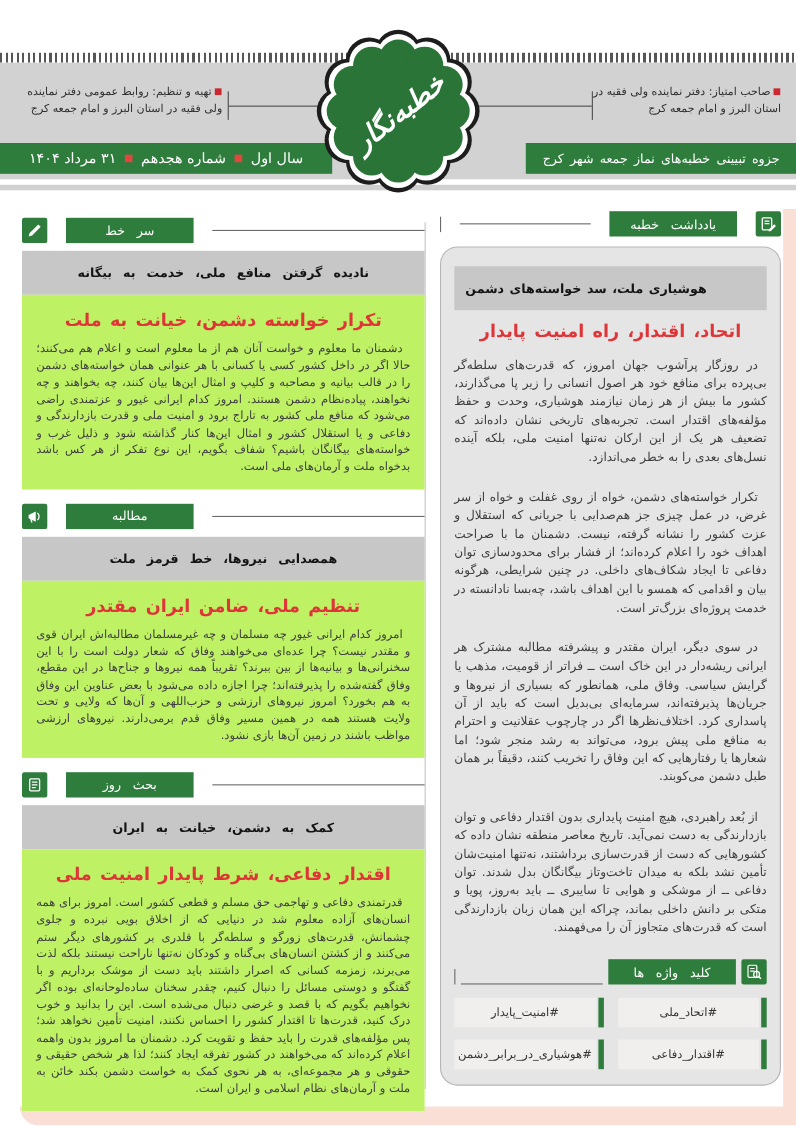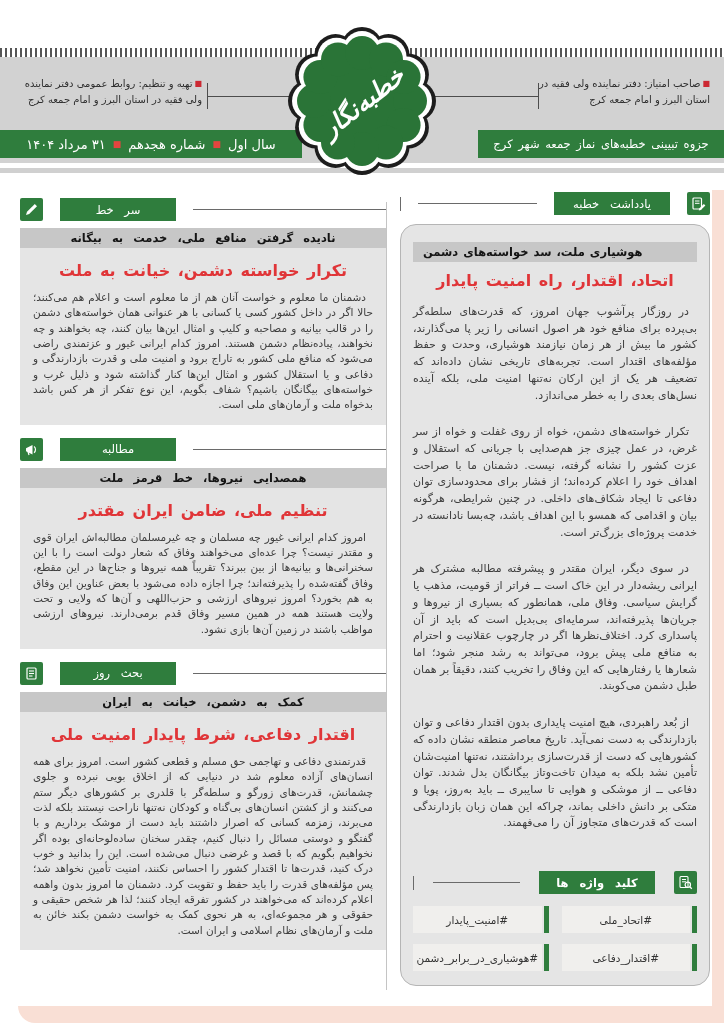--- a/index.html
+++ b/index.html
@@ -41,40 +41,40 @@
   .right-col{right:14px;top:192px;width:310px;}
   
   .sec-head{display:flex;direction:ltr;align-items:center;height:23px;gap:17px;}
   .icon-box{width:23px;height:23px;background:#2f7d3d;border-radius:2px;
     display:flex;align-items:center;justify-content:center;flex:0 0 auto;}
   .label-bar{width:116px;height:23px;background:#2f7d3d;color:#fff;font-size:11.5px;
     display:flex;align-items:center;justify-content:center;word-spacing:7px;flex:0 0 auto;}
   .rule{flex:1;height:1px;background:#6a6a6a;}
   .rule-tick{width:1px;height:14px;background:#6a6a6a;flex:0 0 auto;}
   
-  .subtitle{margin-top:7px;height:20px;background:#c7c7c7;color:#141414;
+  .subtitle{margin-top:7px;height:40px;background:#c7c7c7;color:#141414;
     font-weight:bold;font-size:11.5px;display:flex;align-items:center;
     justify-content:center;word-spacing:6px;}
-  .block{background:#e5e5e5;padding:4px 13px 12px;}
+  .block{background:#bef264;padding:4px 13px 12px;}
   .headline{color:#e03538;font-weight:bold;font-size:16px;text-align:center;
     margin:9px 0 10px;word-spacing:2px;}
   .body-text{font-size:10.5px;line-height:1.46;color:#3e3e3e;
     text-align:justify;text-indent:7px;}
   .section{margin-bottom:13px;}
   
   .frame-box{margin-top:9px;border:1px solid #b5b5b5;border-radius:16px;
     padding:10px 12px 14px;min-height:736px;display:flex;flex-direction:column;
     background:#e5e5e5;}
   .frame-box .subtitle{justify-content:flex-end;padding-left:10px;padding-right:10px;word-spacing:1px;}
   .para{font-size:11px;line-height:1.52;color:#3e3e3e;text-align:justify;
     text-indent:8px;margin:0 0 20px;}
   .para:first-of-type{margin-top:4px;}
   
   .kw-area{margin-top:auto;}
-  .kw-head{display:flex;direction:ltr;align-items:center;height:23px;gap:19px;font-weight:bold;}
+  .kw-head{display:flex;direction:ltr;align-items:flex-end;height:23px;gap:5px;}
   .tags{display:grid;grid-template-columns:1fr 1fr;gap:11px 13px;margin-top:12px;}
   .tag{display:flex;direction:rtl;align-items:stretch;gap:2px;height:27px;}
   .tag-bar{width:5px;background:#2f7d3d;flex:0 0 auto;}
   .tag-text{flex:1;background:#f0efed;color:#333;font-size:10.5px;
     display:flex;align-items:center;justify-content:center;}
   
   .pink-sheet{left:18px;top:190px;width:736px;height:833px;background:#f9dfd5;
     border-radius:17px;z-index:-2;}
   .white-card{left:0;top:182px;width:712px;height:824px;background:#ffffff;z-index:-1;}
   svg text{font-family:"DejaVu Sans",sans-serif;}

